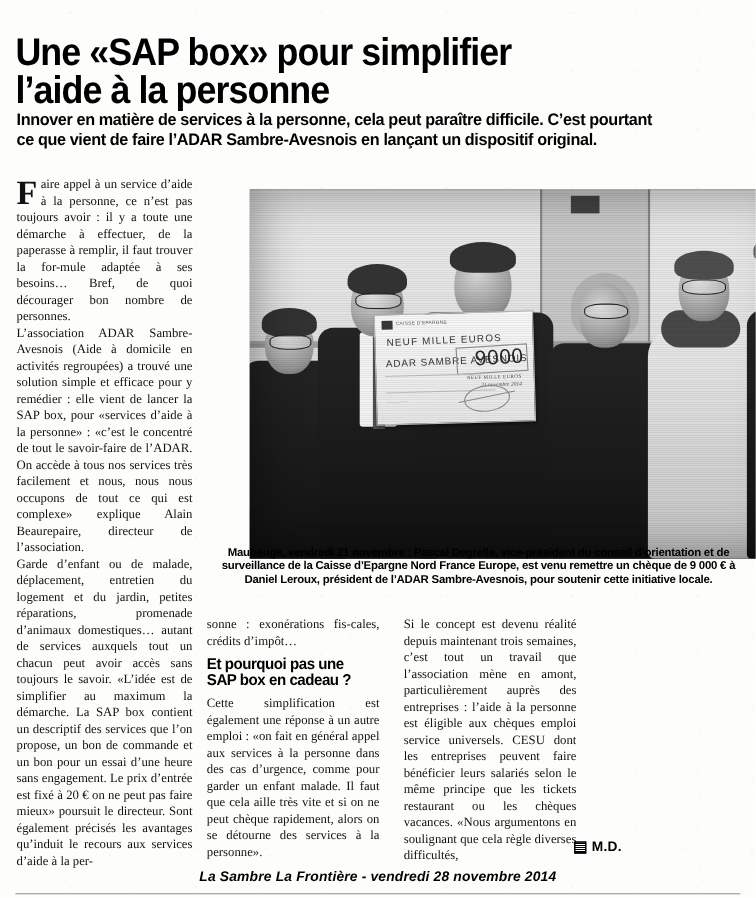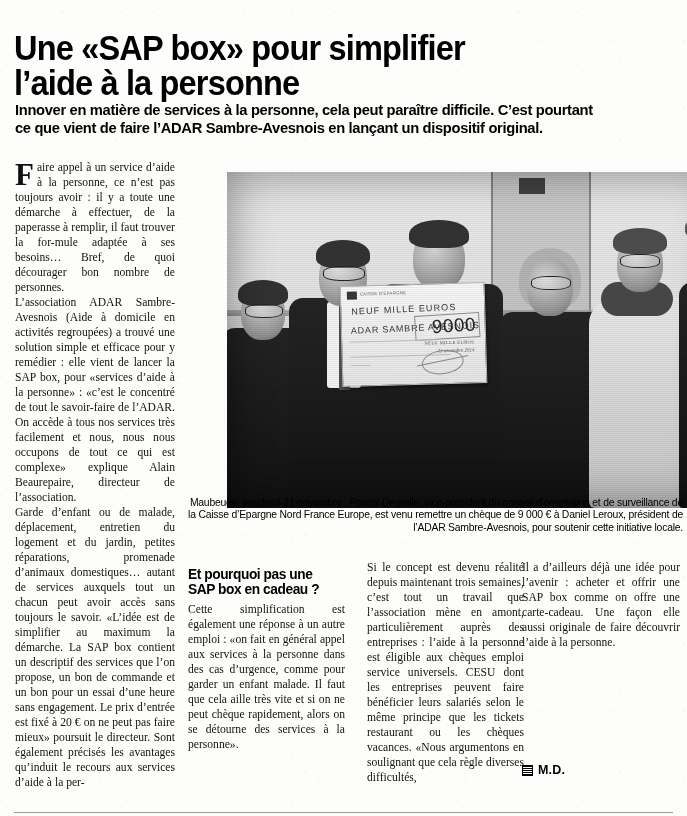--- a/index.html
+++ b/index.html
@@ -286,26 +286,26 @@
     pointer-events: none;
   }
 
   
   #caption {
     position: absolute;
     left: 187px;
     top: 497px;
     width: 496px;
     font-family: "Liberation Sans", sans-serif;
-    font-weight: normal;
+    font-weight: bold;
     font-size: 10.4px;
     line-height: 1.18;
     letter-spacing: -0.22px;
     color: #000;
-    text-align: right;
+    text-align: center;
   }
 
   
   #byline {
     position: absolute;
     left: 522px;
     top: 763px;
     display: flex;
     align-items: center;
     gap: 5px;
@@ -437,32 +437,33 @@
       <div class="ch-sig"></div>
     </div>
 
     <div class="ph-grain"></div>
     <div class="ph-vig"></div>
   </figure>
 
   <figcaption id="caption">Maubeuge, vendredi 21 novembre : Pascal Degrelle, vice-président du conseil d’orientation et de surveillance de la Caisse d’Epargne Nord France Europe, est venu remettre un chèque de 9 000 € à Daniel Leroux, président de l’ADAR Sambre-Avesnois, pour soutenir cette initiative locale.</figcaption>
 
   <div class="col" id="col2">
+    <p>sonne : exonérations fis-cales, crédits d’impôt…</p>
     <h2 class="subhead">Et pourquoi pas une SAP box en cadeau ?</h2>
     <p><span>Cette simplification est également une réponse à un autre emploi : </span><span class="q">«on fait en général appel aux services à la personne dans des cas d’urgence, comme pour garder un enfant malade. Il faut que cela aille très vite et si on ne peut chèque rapidement, alors on se détourne des services à la personne».</span></p>
   </div>
 
   <div class="col" id="col3">
     <p><span>Si le concept est devenu réalité depuis maintenant trois semaines, c’est tout un travail que l’association mène en amont, particulièrement auprès des entreprises : l’aide à la personne est éligible aux chèques emploi service universels. CESU dont les entreprises peuvent faire bénéficier leurs salariés selon le même principe que les tickets restaurant ou les chèques vacances. </span><span class="q">«Nous argumentons en soulignant que cela règle diverses difficultés,</span></p>
   </div>
 
   <div class="col" id="col4">
-    <p>Il a d’ailleurs déjà une idée pour l’avenir : acheter et offrir une SAP box comme on offre une carte-cadeau. Une façon elle aussi originale de faire découvrir l’aide à la personne.</p>
   </div>
 
   <div id="byline">
     <span class="bl-sq"></span>
     <span>M.D.</span>
   </div>
 
+  <div id="footer">La Sambre La Frontière - vendredi 28 novembre 2014</div>
   <div id="footer-rule"></div>
 
 </div>
 
 </body></html>

